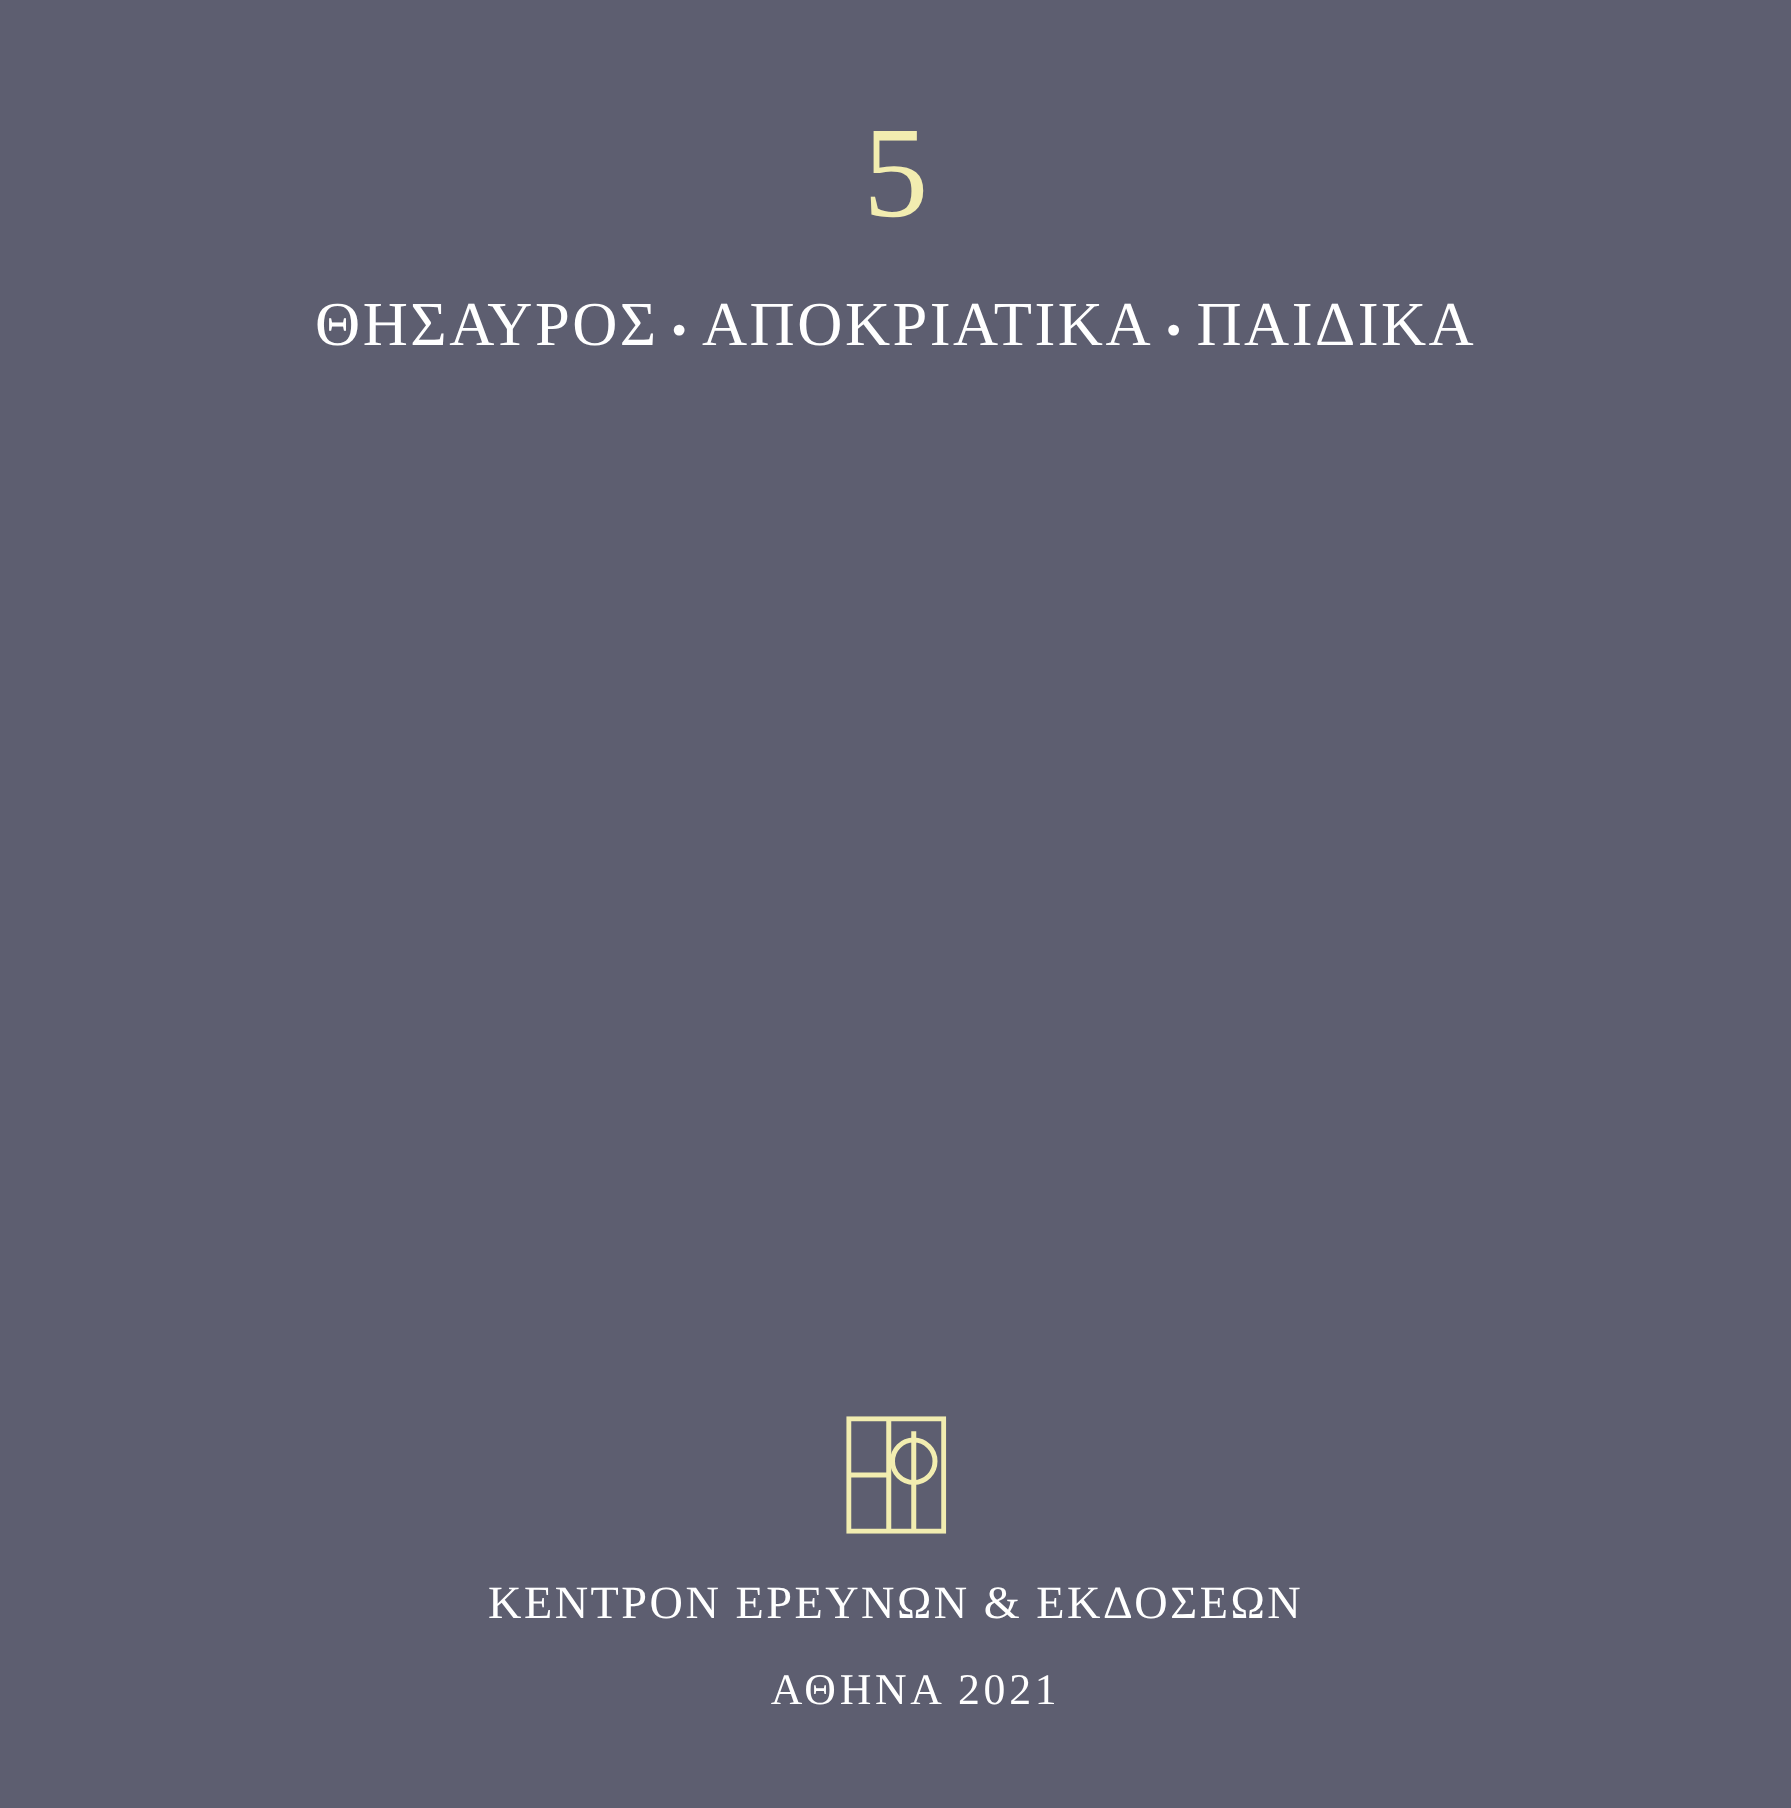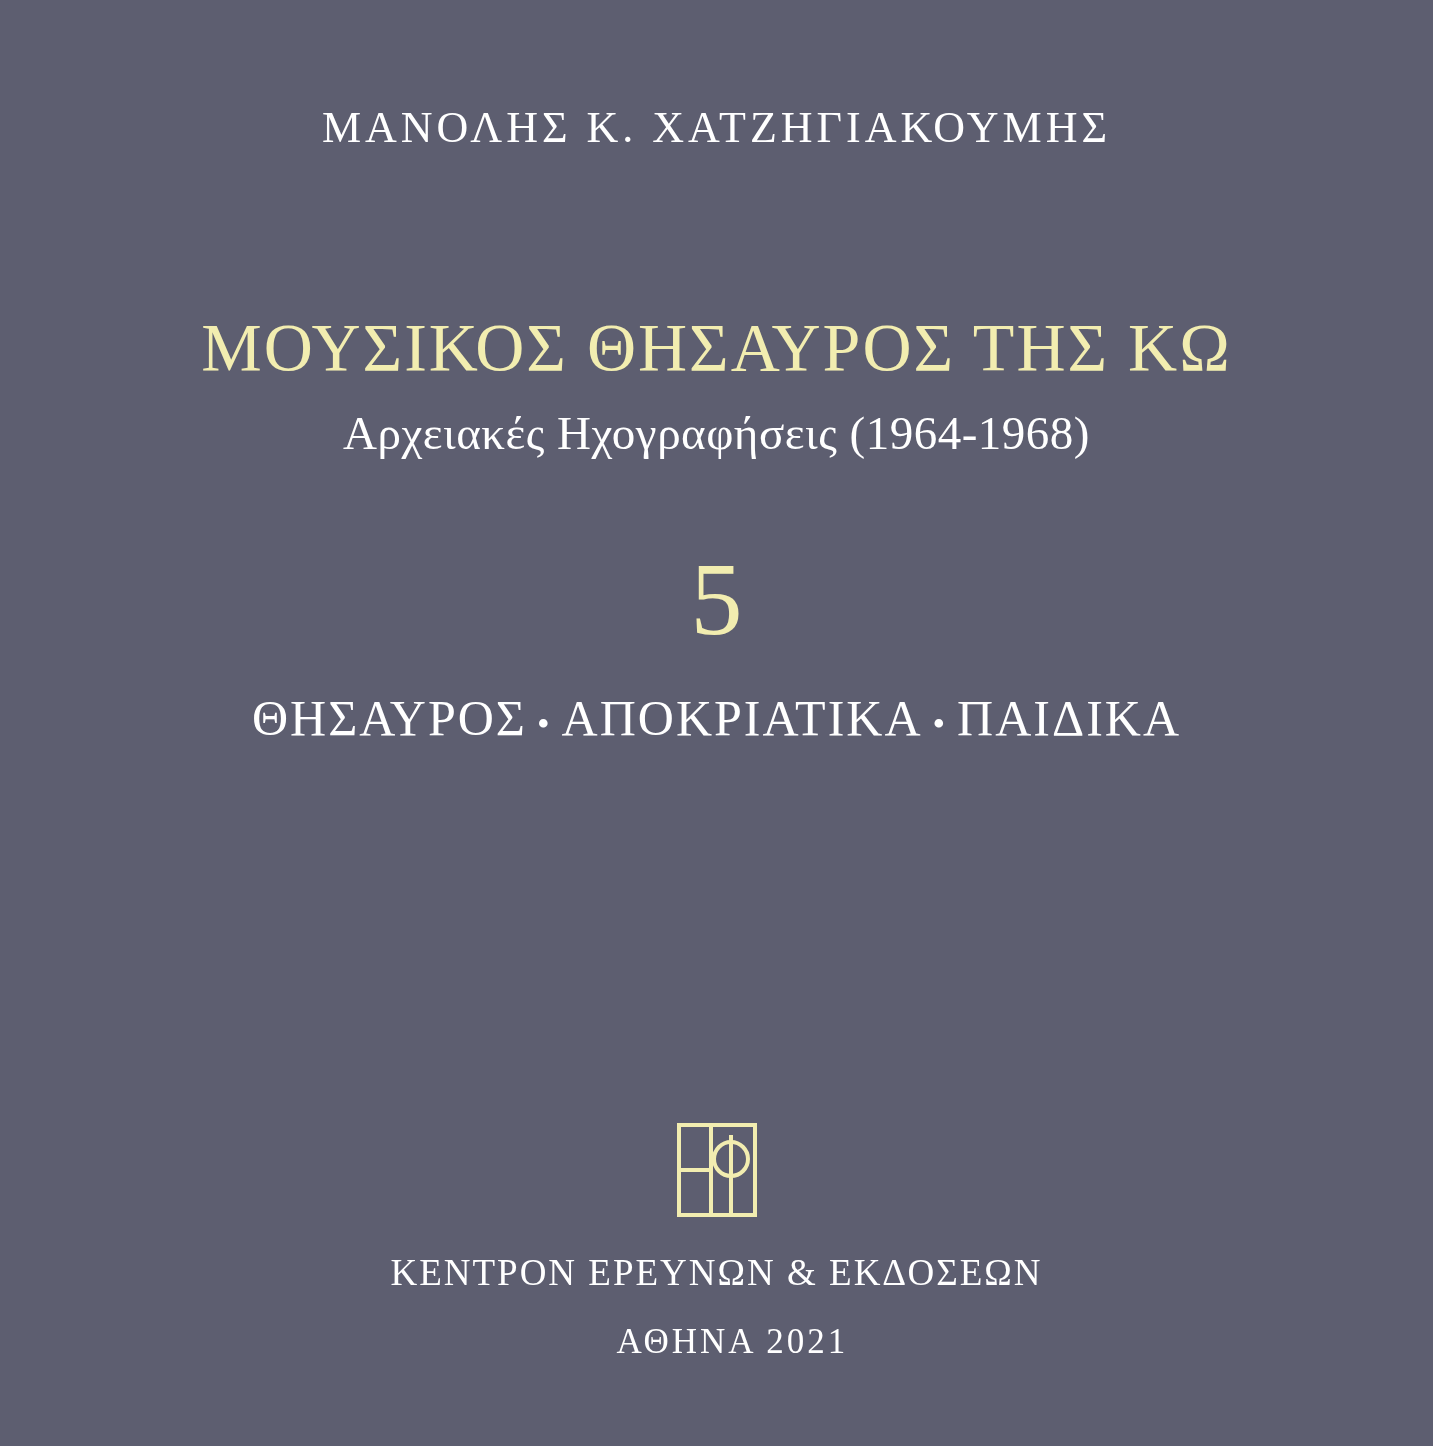--- a/index.html
+++ b/index.html
@@ -78,21 +78,21 @@
   }
   .contents .dot {
     font-size: 36px;
     vertical-align: middle;
     padding: 0 10px;
   }
 
   
   .publisher-block {
     position: absolute;
-    bottom: 84px;
+    bottom: 74px;
     left: 0;
     right: 0;
     text-align: center;
   }
   .logo {
     width: 80px;
     height: 94px;
     margin: 0 auto 34px auto;
     display: block;
   }
@@ -107,26 +107,21 @@
     letter-spacing: 3px;
     color: #ffffff;
     padding-left: 32px;
   }
 </style>
 </head>
 <body>
 
 <div class="cover">
 
-  <div class="author">ΜΑΝΟΛΗΣ Κ. ΧΑΤΖΗΓΙΑΚΟΥΜΗΣ</div>
 
-  <div class="title-block">
-    <div class="main-title">ΜΟΥΣΙΚΟΣ ΘΗΣΑΥΡΟΣ ΤΗΣ ΚΩ</div>
-    <div class="subtitle">Αρχειακές Ηχογραφήσεις (1964-1968)</div>
-  </div>
 
   <div class="volume-number">5</div>
 
   <div class="contents">
     <span>ΘΗΣΑΥΡΟΣ</span><span class="dot">•</span><span>ΑΠΟΚΡΙΑΤΙΚΑ</span><span class="dot">•</span><span>ΠΑΙΔΙΚΑ</span>
   </div>
 
   <div class="publisher-block">
     <svg class="logo" viewBox="0 0 80 94" xmlns="http://www.w3.org/2000/svg">
       <rect x="2" y="2" width="76" height="90" fill="none" stroke="#f2edb0" stroke-width="4"></rect>

